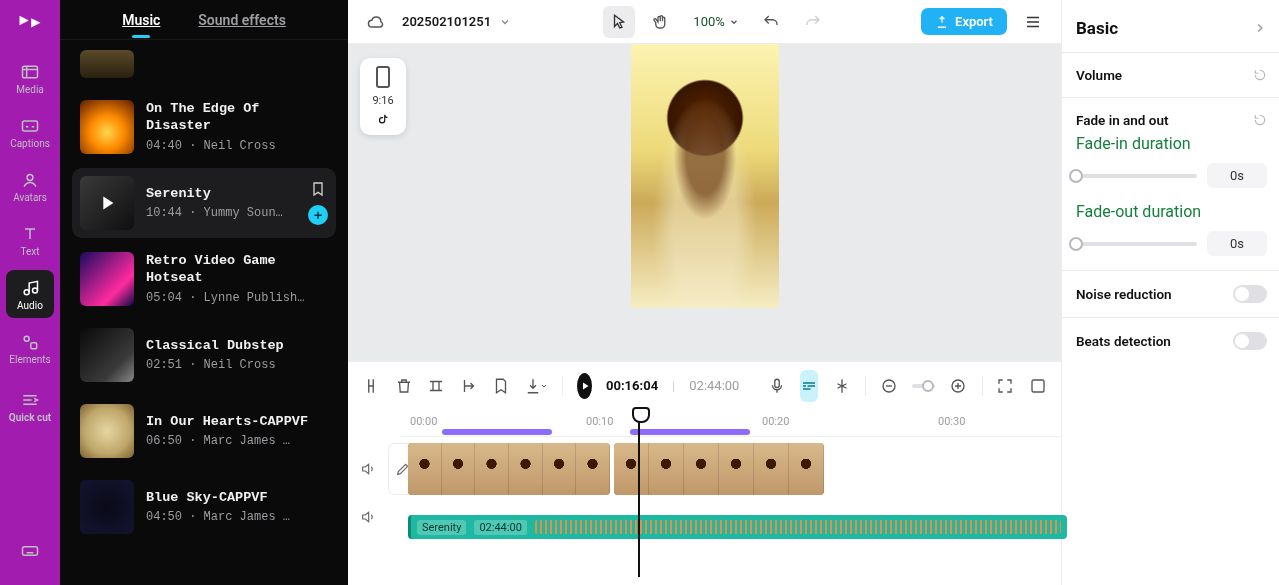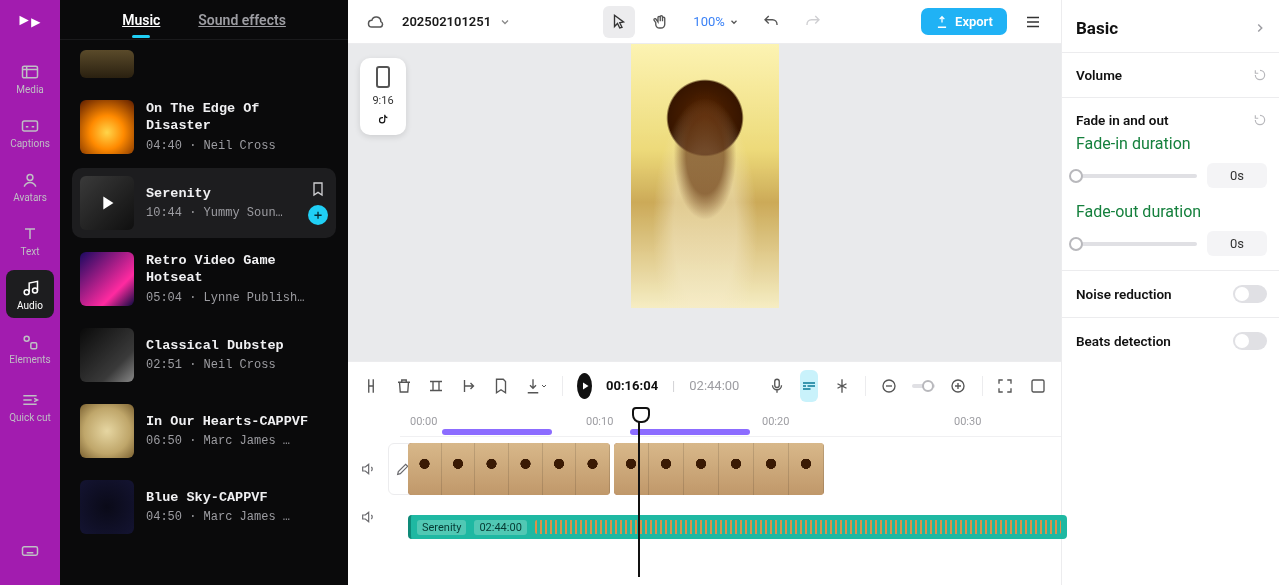--- a/index.html
+++ b/index.html
@@ -91,21 +91,21 @@
     display:flex; align-items:center; padding:0 12px; gap:10px;
   }
   .project { display:flex; align-items:center; gap:8px; font-weight:600; color:#1a1a1a; }
   .chev { color:#888; }
   .tb-spacer { flex:1; }
   .icon-btn {
     width:32px; height:32px; border-radius:6px; display:flex; align-items:center; justify-content:center;
     color:#555; cursor:pointer;
   }
   .icon-btn.active { background:#ececee; }
-  .zoom { font-size:13px; color:#3b82f6; display:flex; align-items:center; gap:4px; margin:0 6px; }
+  .zoom { font-size:13px; color:#14532d; display:flex; align-items:center; gap:4px; margin:0 6px; }
   .disabled { color:#cfcfd2; }
   .export-btn {
     background:#20b2f5; color:#fff; font-weight:600; font-size:13px;
     padding:6px 14px; border-radius:7px; display:flex; align-items:center; gap:6px;
   }
   
   .preview {
     flex:1; background:#e9eaec; position:relative; display:flex; align-items:flex-start; justify-content:center;
     overflow:hidden;
   }
@@ -247,21 +247,21 @@
       </span>
     <span>Elements</span>
   </div>
   <div class="rail-item" style="height:56px;">
     <span class="rail-icon">
         <svg width="20" height="20" viewBox="0 0 24 24" fill="none" stroke="currentColor" stroke-width="1.8">
           <path d="M4 7h16M4 12h10M4 17h16"></path>
           <path d="M17 10l4 2-4 2"></path>
         </svg>
       </span>
-    <span style="text-align:left;line-height:1.1;">Quick cut</span>
+    <span style="text-align:left;line-height:1.1;font-weight:bold;">Quick cut</span>
   </div>
   <div class="rail-spacer"></div>
   <div class="rail-item" style="margin-bottom:10px;">
     <span class="rail-icon">
         <svg width="20" height="20" viewBox="0 0 24 24" fill="none" stroke="currentColor" stroke-width="1.8">
           <rect x="3" y="7" width="18" height="10" rx="2"></rect>
           <path d="M7 11h.01M11 11h.01M15 11h.01M8 14h8"></path>
         </svg>
       </span>
   </div>
@@ -497,21 +497,21 @@
           <rect x="4" y="4" width="16" height="16" rx="2"></rect>
         </svg>
       </div>
   </div>
 
   <div class="timeline">
     <div class="ruler">
       <span class="tick" style="left:10px;">00:00</span>
       <span class="tick" style="left:186px;">00:10</span>
       <span class="tick" style="left:362px;">00:20</span>
-      <span class="tick" style="left:554px;">00:30</span>
+      <span class="tick" style="left:538px;">00:30</span>
       <div class="range" style="left:42px;width:110px;"></div>
       <div class="range" style="left:230px;width:120px;"></div>
     </div>
 
     <div class="row">
       <span class="row-ico">
           <svg width="16" height="16" viewBox="0 0 24 24" fill="none" stroke="currentColor" stroke-width="1.8">
             <path d="M4 9v6h4l5 4V5L8 9H4zM17 9a4 4 0 010 6"></path>
           </svg>
         </span>

